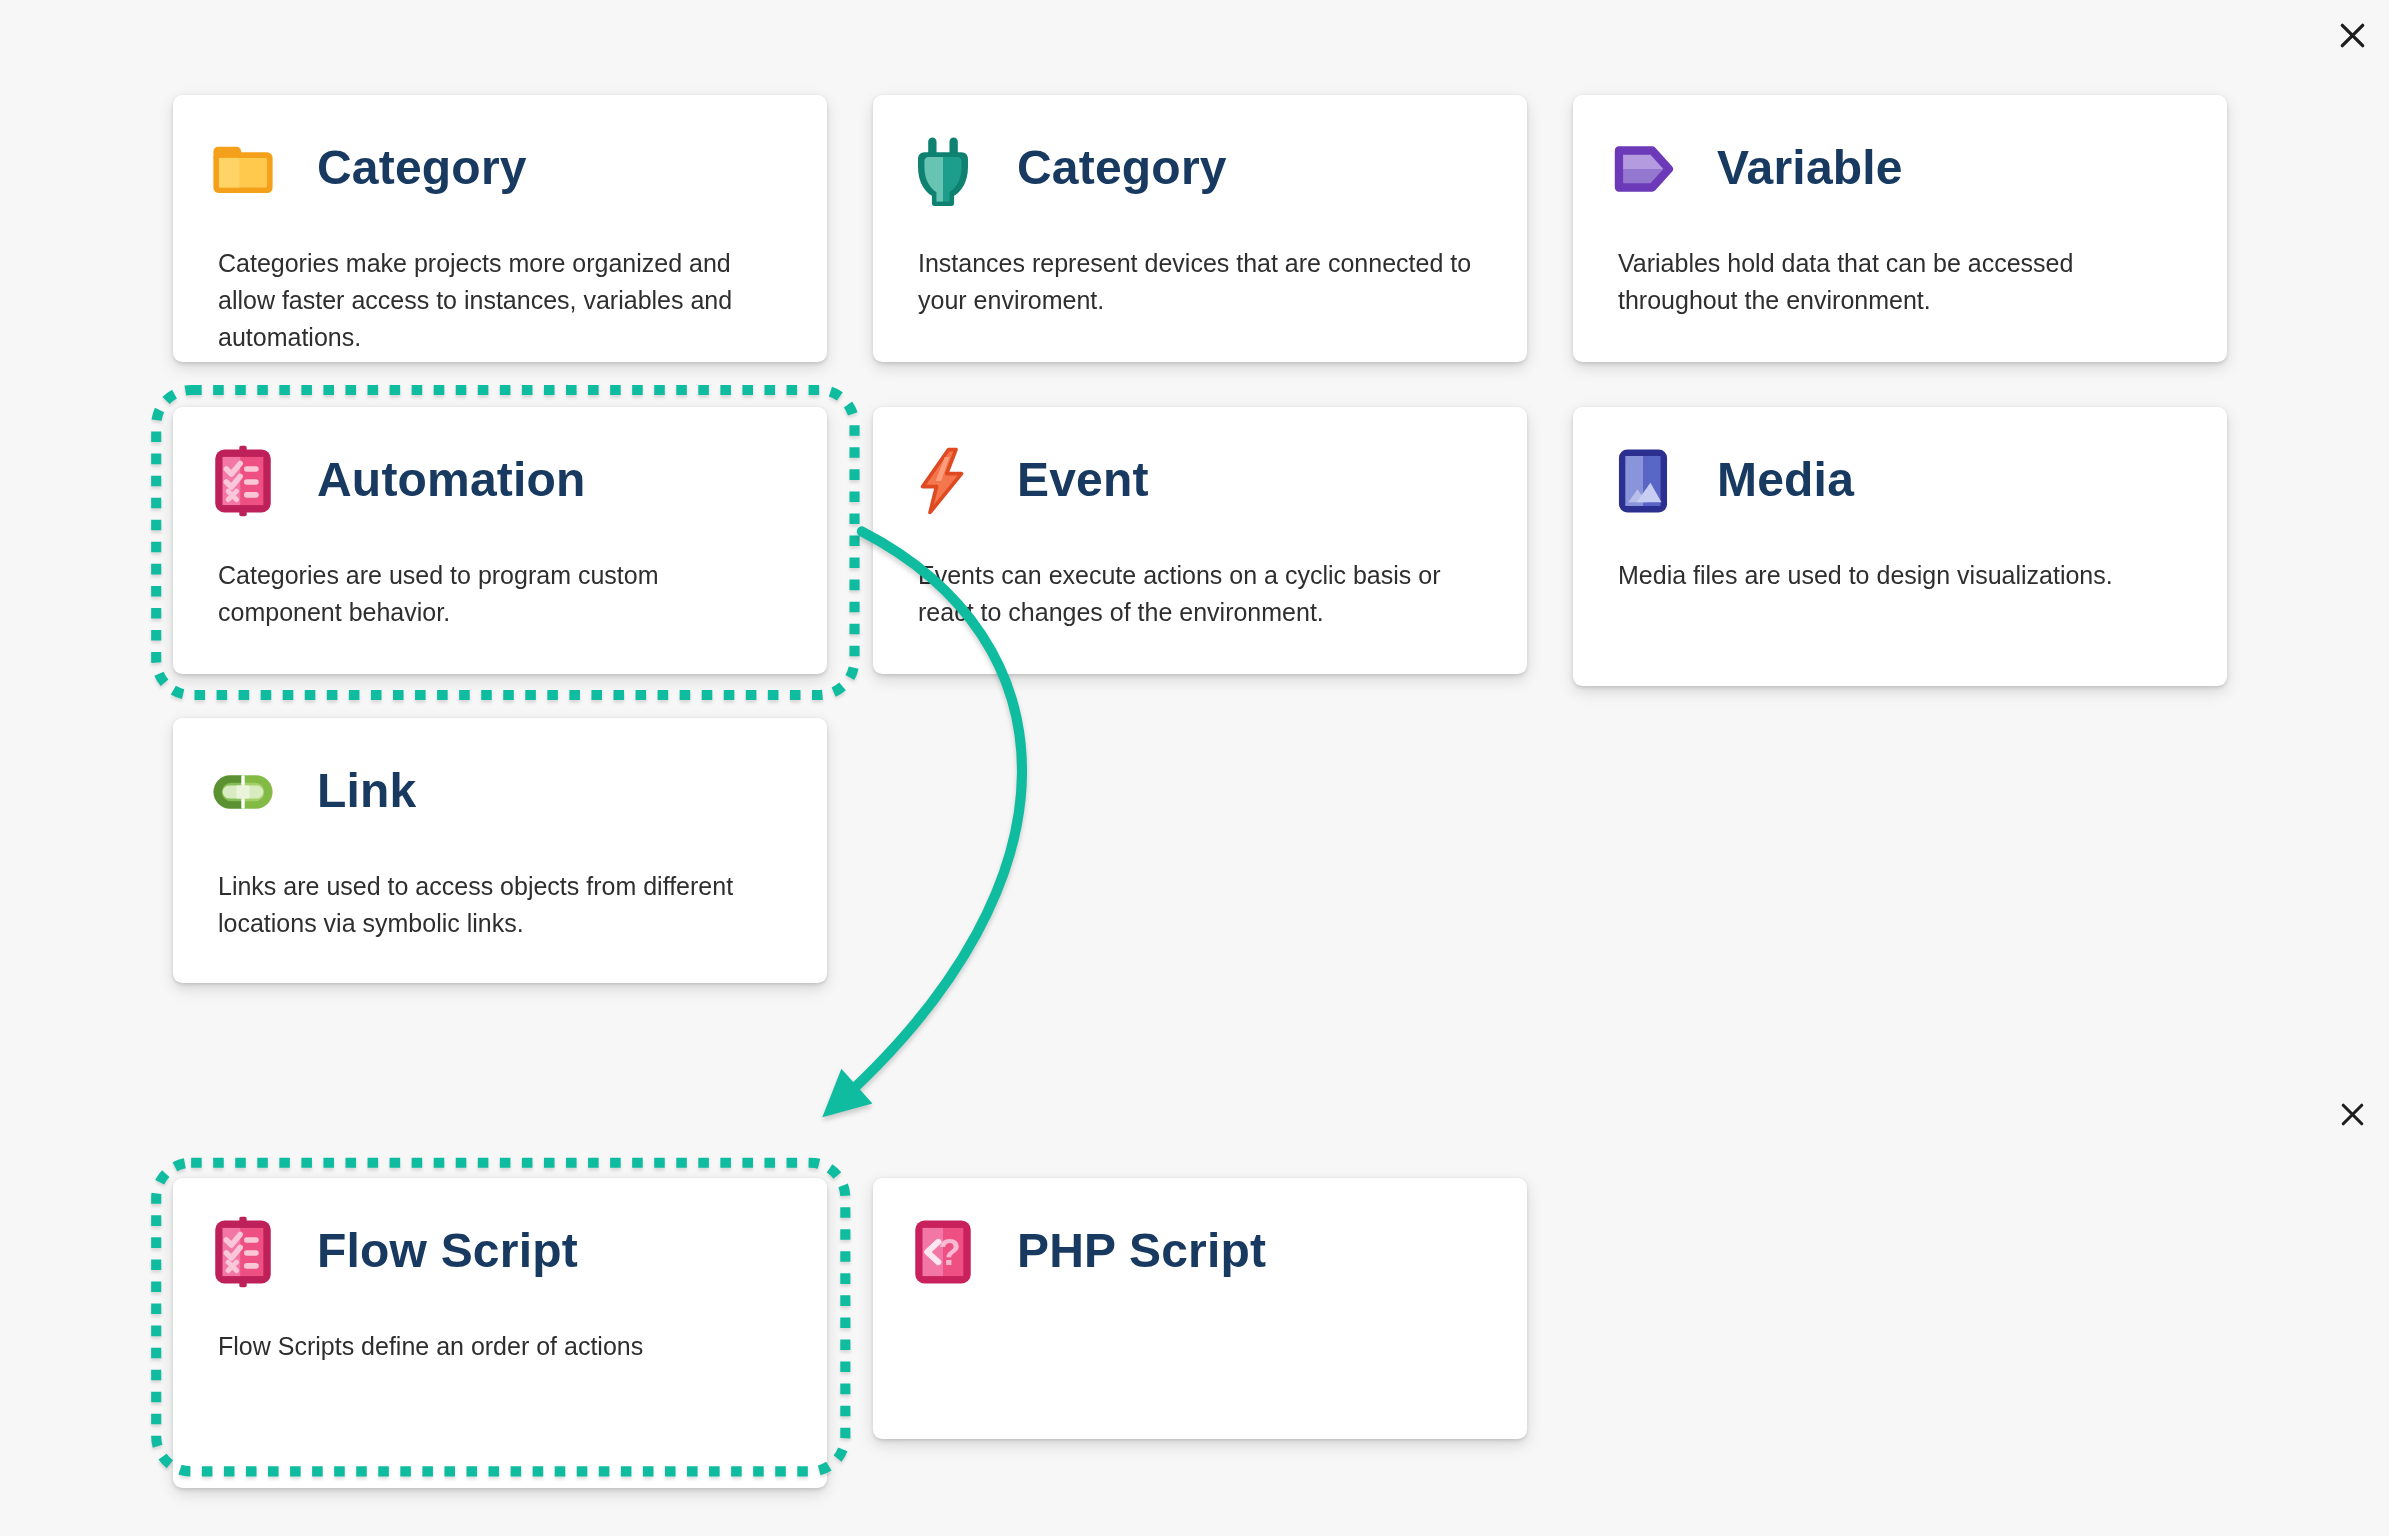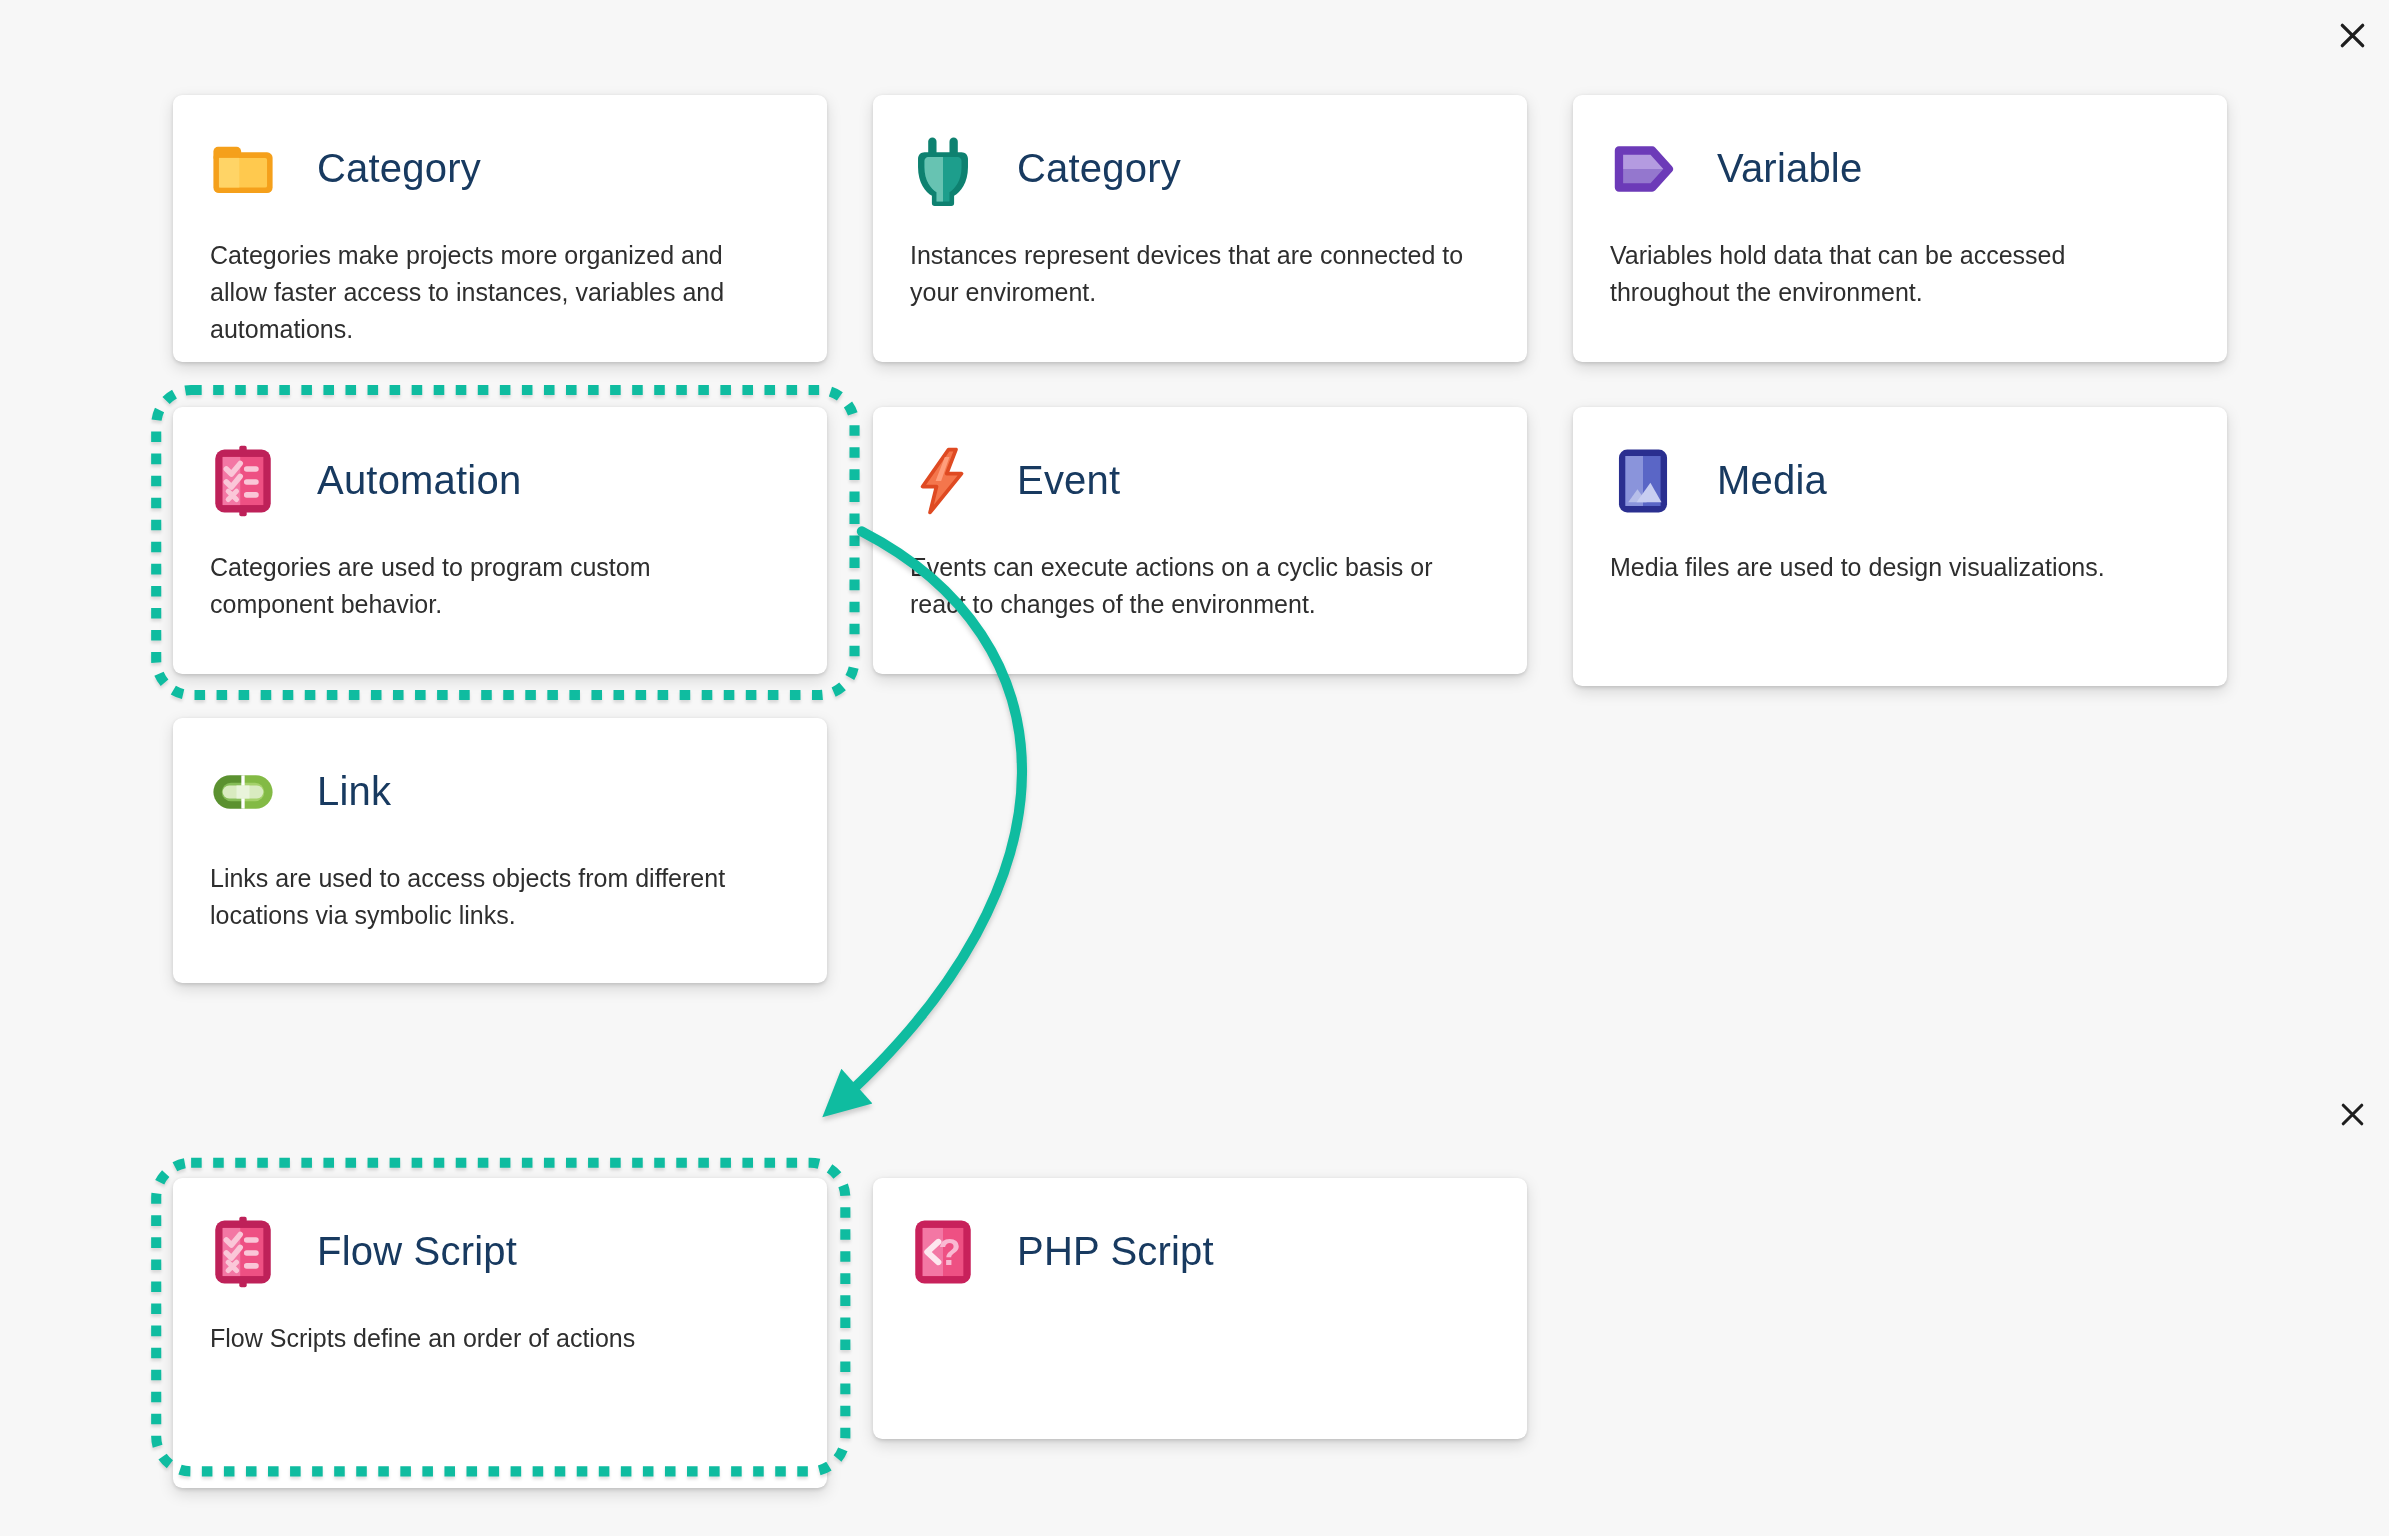--- a/index.html
+++ b/index.html
@@ -24,25 +24,25 @@
   .c-automation{left:173px;top:407px;height:267px}
   .c-event{left:873px;top:407px;height:267px}
   .c-media{left:1573px;top:407px;height:279px}
   .c-link{left:173px;top:718px;height:265px}
   .c-flow{left:173px;top:1178px;height:310px}
   .c-php{left:873px;top:1178px;height:261px}
   .icon{position:absolute; left:33px; top:37px; width:74px; height:74px; display:block;}
   .icon svg{display:block; width:74px; height:74px;}
   .card-title{
     position:absolute; left:144px; top:51px; margin:0;
-    font-size:40px; font-weight:400; color:var(--title); line-height:44px;
+    font-size:48px; font-weight:700; color:var(--title); line-height:44px;
     white-space:nowrap; letter-spacing:0.2px;
   }
   .card-desc{
-    position:absolute; left:33px; top:138px; width:561px; margin:4px;
+    position:absolute; left:33px; top:138px; width:561px; margin:12px;
     font-size:25px; line-height:37px; color:var(--text);
   }
   .overlay{position:absolute; left:0; top:0; pointer-events:none;}
   .dash{
     fill:none; stroke:var(--accent-teal); stroke-width:11;
     stroke-dasharray:11.5 12.5;
     filter:drop-shadow(0 3px 2px rgba(0,0,0,0.12));
   }
   .arrow{
     fill:none; stroke:var(--accent-teal); stroke-width:11; stroke-linecap:round;

